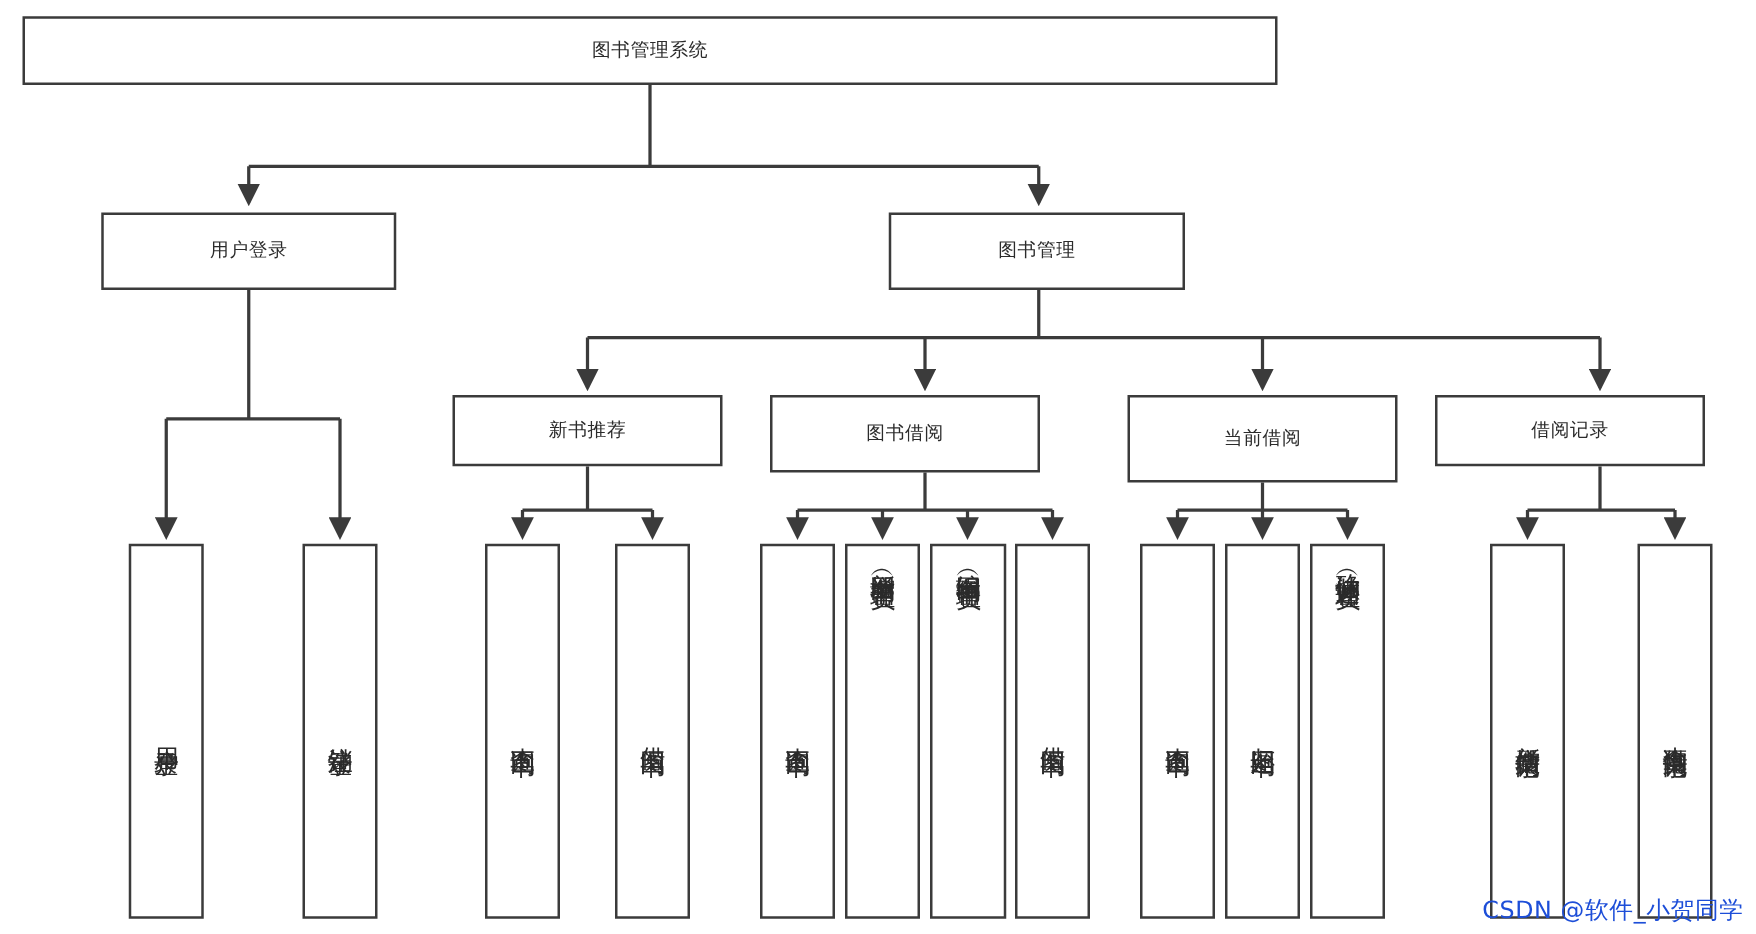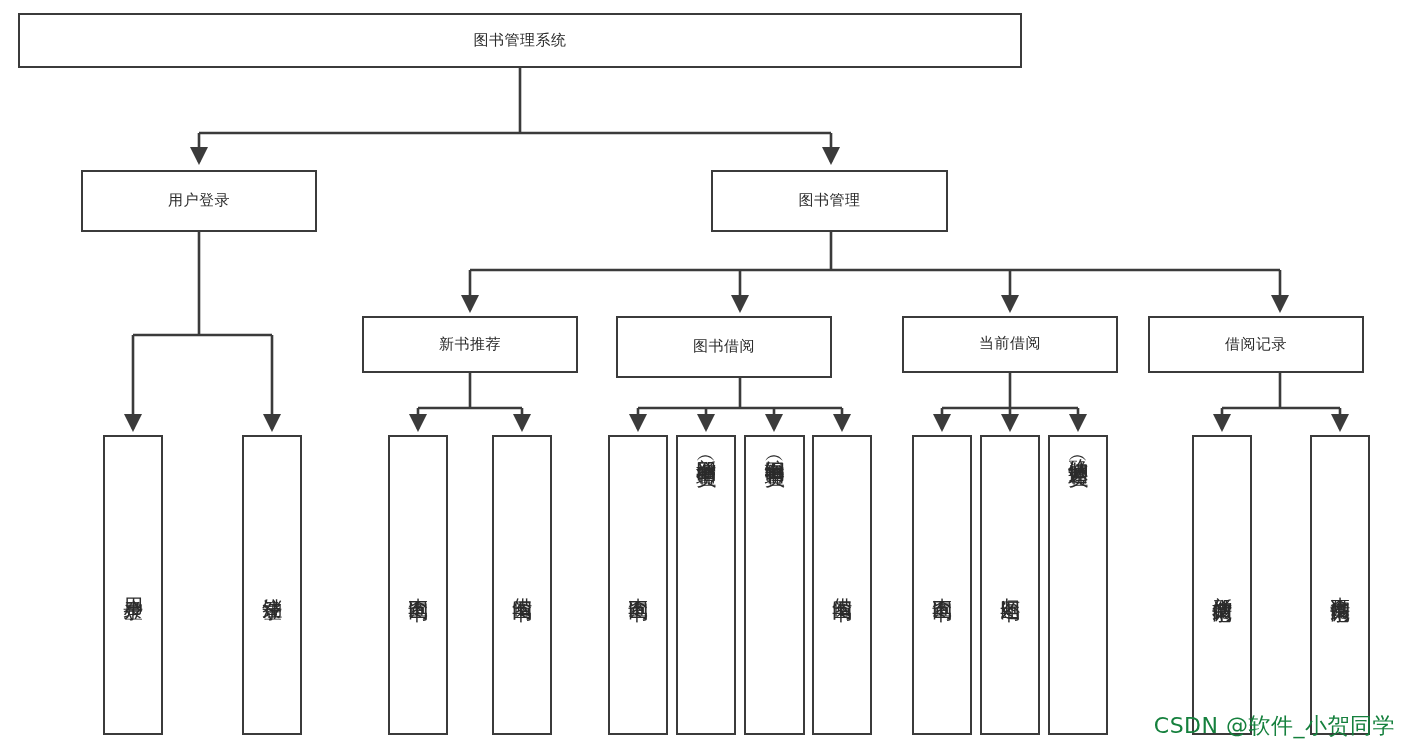--- a/index.html
+++ b/index.html
@@ -62,22 +62,22 @@
     margin-bottom: auto;
   }
   .node.vertical.center {
     align-items: center;
     padding-top: 0;
   }
   #watermark {
     position: absolute;
     right: 10px;
     bottom: 6px;
-    font-size: 22px;
-    color: #15803d;
+    font-size: 19px;
+    color: #1d4ed8;
     letter-spacing: 0.5px;
     z-index: 5;
     white-space: nowrap;
   }
 </style>
 </head>
 <body>
 
 <div id="diagram-root">
 
@@ -141,21 +141,21 @@
   <div class="node" style="left:711px; top:170px; width:237px; height:62px;">
     <span class="node-label">图书管理</span>
   </div>
 
   <div class="node" style="left:362px; top:316px; width:216px; height:57px;justify-content:center;">
     <span class="node-label">新书推荐</span>
   </div>
   <div class="node" style="left:616px; top:316px; width:216px; height:62px;">
     <span class="node-label">图书借阅</span>
   </div>
-  <div class="node" style="left:902px; top:316px; width:216px; height:57px;font-family:Liberation Mono, monospace;">
+  <div class="node" style="left:902px; top:316px; width:216px; height:70px;">
     <span class="node-label">当前借阅</span>
   </div>
   <div class="node" style="left:1148px; top:316px; width:216px; height:57px;">
     <span class="node-label">借阅记录</span>
   </div>
 
   <div class="node vertical center" style="left:103px; top:435px; width:60px; height:300px;">
     <span class="node-label">用户登录</span>
   </div>
   <div class="node vertical center" style="left:242px; top:435px; width:60px; height:300px;">

